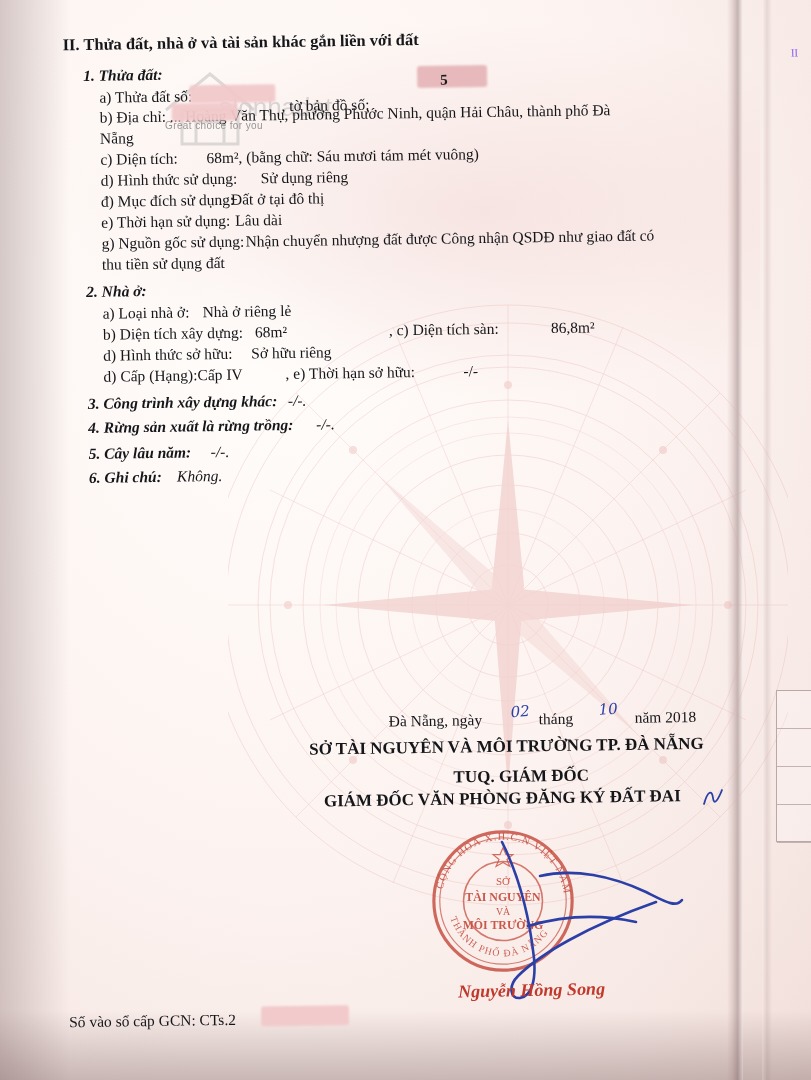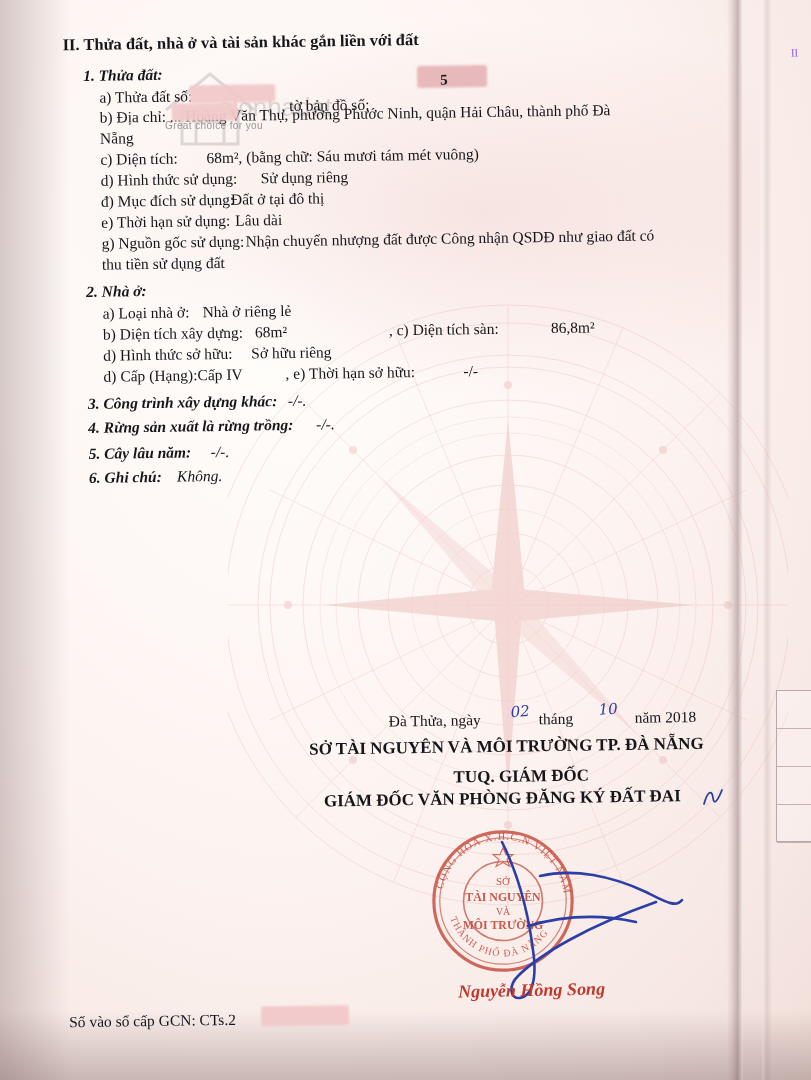--- a/index.html
+++ b/index.html
@@ -332,21 +332,21 @@
 
     <div class="line bi" style="left:90px; top:414px;">4. Rừng sản xuất là rừng trồng:</div>
     <div class="line ital" style="left:318px; top:414px;">-/-.</div>
 
     <div class="line bi" style="left:90px; top:440px;">5. Cây lâu năm:</div>
     <div class="line ital" style="left:212px; top:440px;">-/-.</div>
 
     <div class="line bi" style="left:90px; top:464px;">6. Ghi chú:</div>
     <div class="line ital" style="left:178px; top:464px;">Không.</div>
 
-    <div class="line" style="left:386px; top:712px;">Đà Thửa, ngày</div>
+    <div class="line" style="left:386px; top:712px;">Đà Nẵng, ngày</div>
     <div class="handwrite" style="left:508px; top:704px;">02</div>
     <div class="line" style="left:536px; top:712px;">tháng</div>
     <div class="handwrite" style="left:596px; top:703px;">10</div>
     <div class="line" style="left:632px; top:712px;">năm 2018</div>
 
     <div class="line bold" style="left:306px; top:738px; font-size:17px;">SỞ TÀI NGUYÊN VÀ MÔI TRƯỜNG TP. ĐÀ NẴNG</div>
     <div class="line bold" style="left:450px; top:768px; font-size:17px;">TUQ. GIÁM ĐỐC</div>
     <div class="line bold" style="left:320px; top:790px; font-size:17px;">GIÁM ĐỐC VĂN PHÒNG ĐĂNG KÝ ĐẤT ĐAI</div>
 
     <div class="line" style="left:62px; top:1008px;">Số vào sổ cấp GCN: CTs.2</div>

